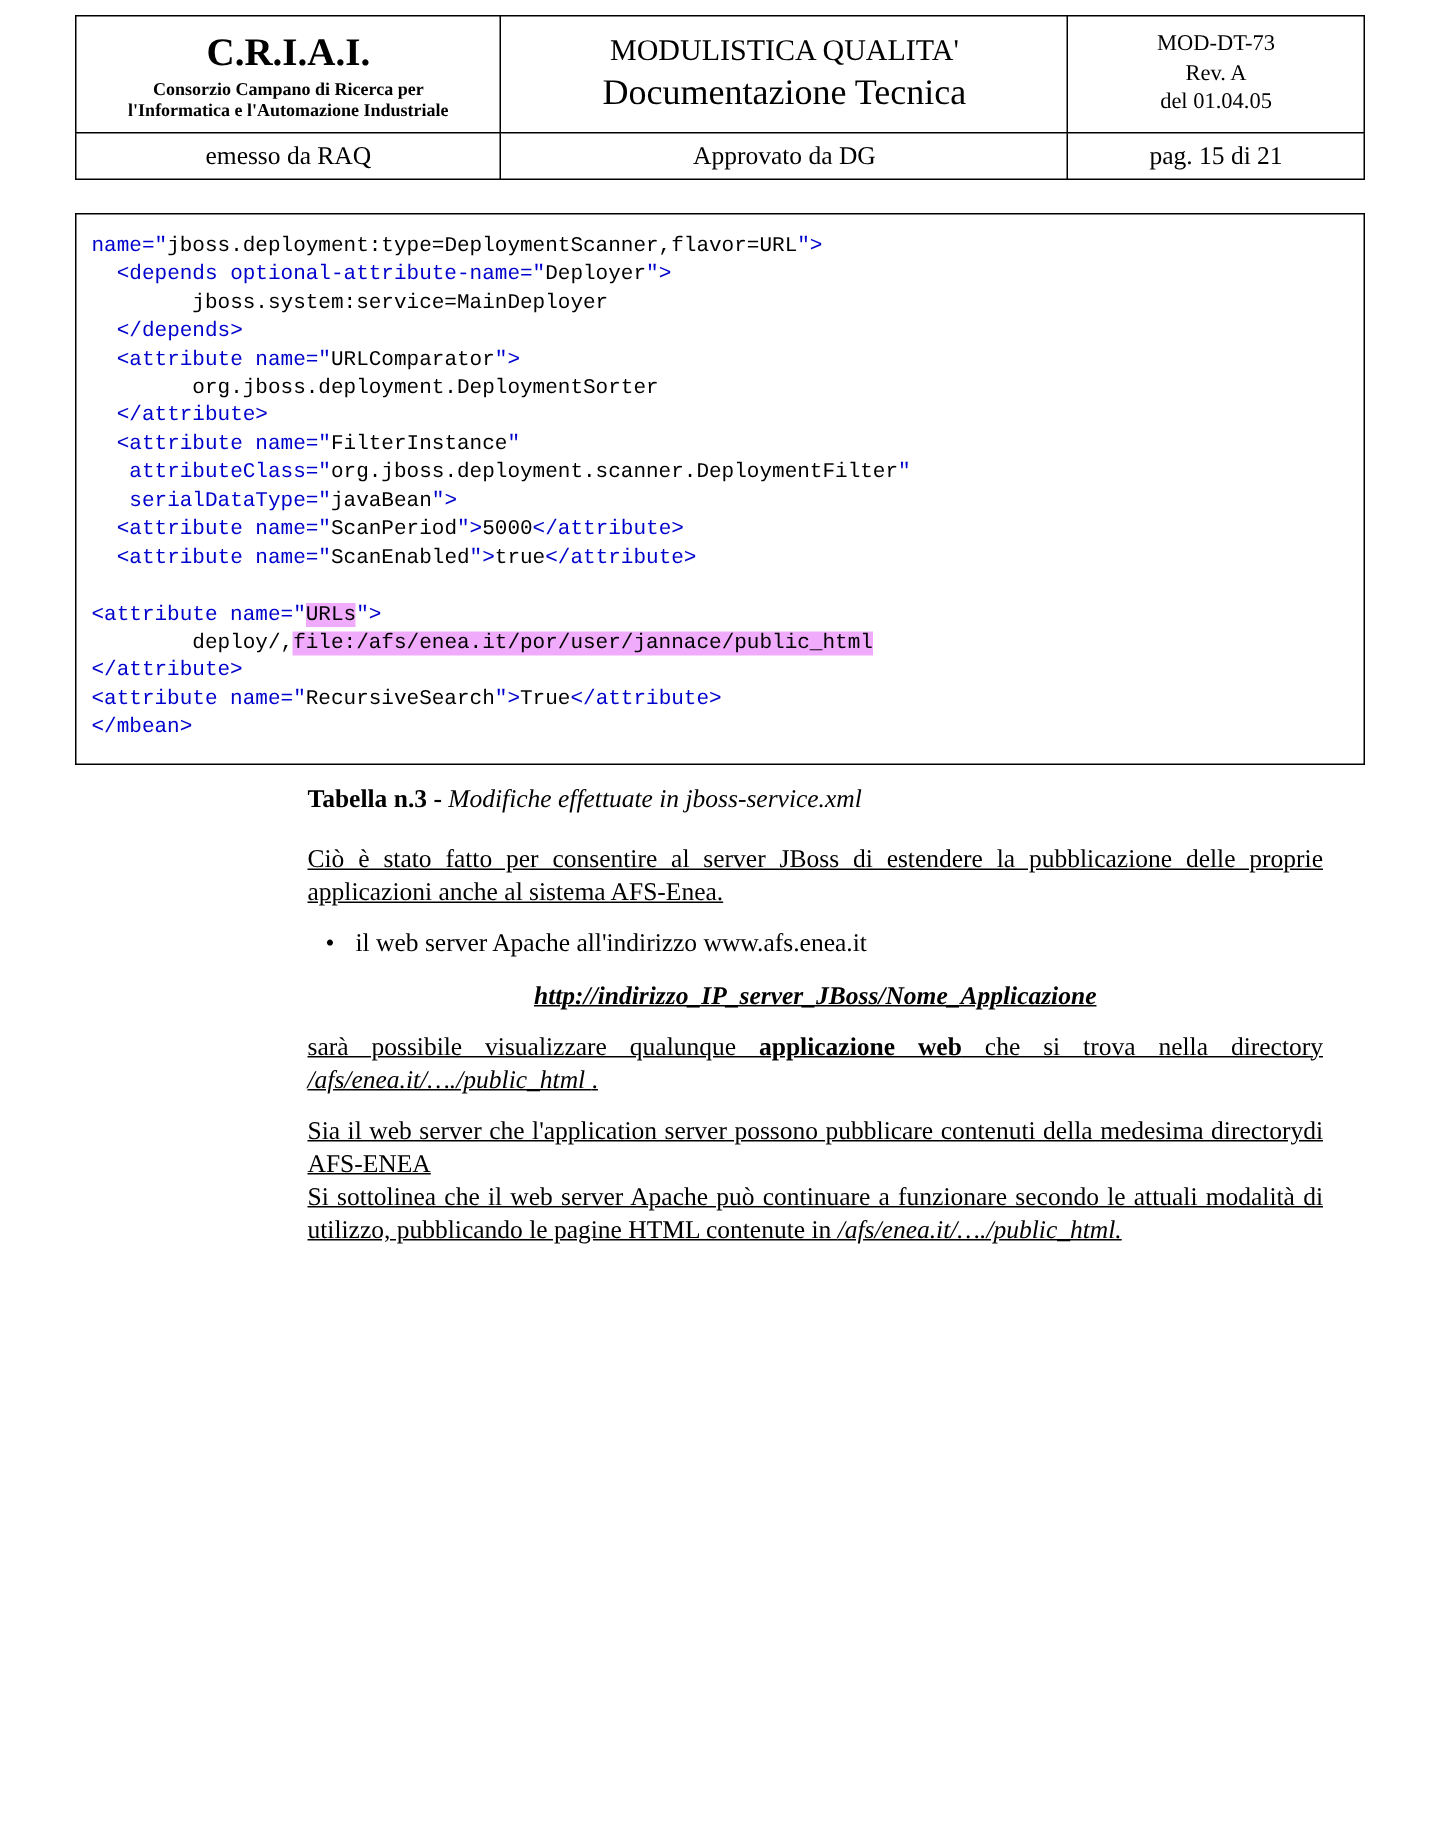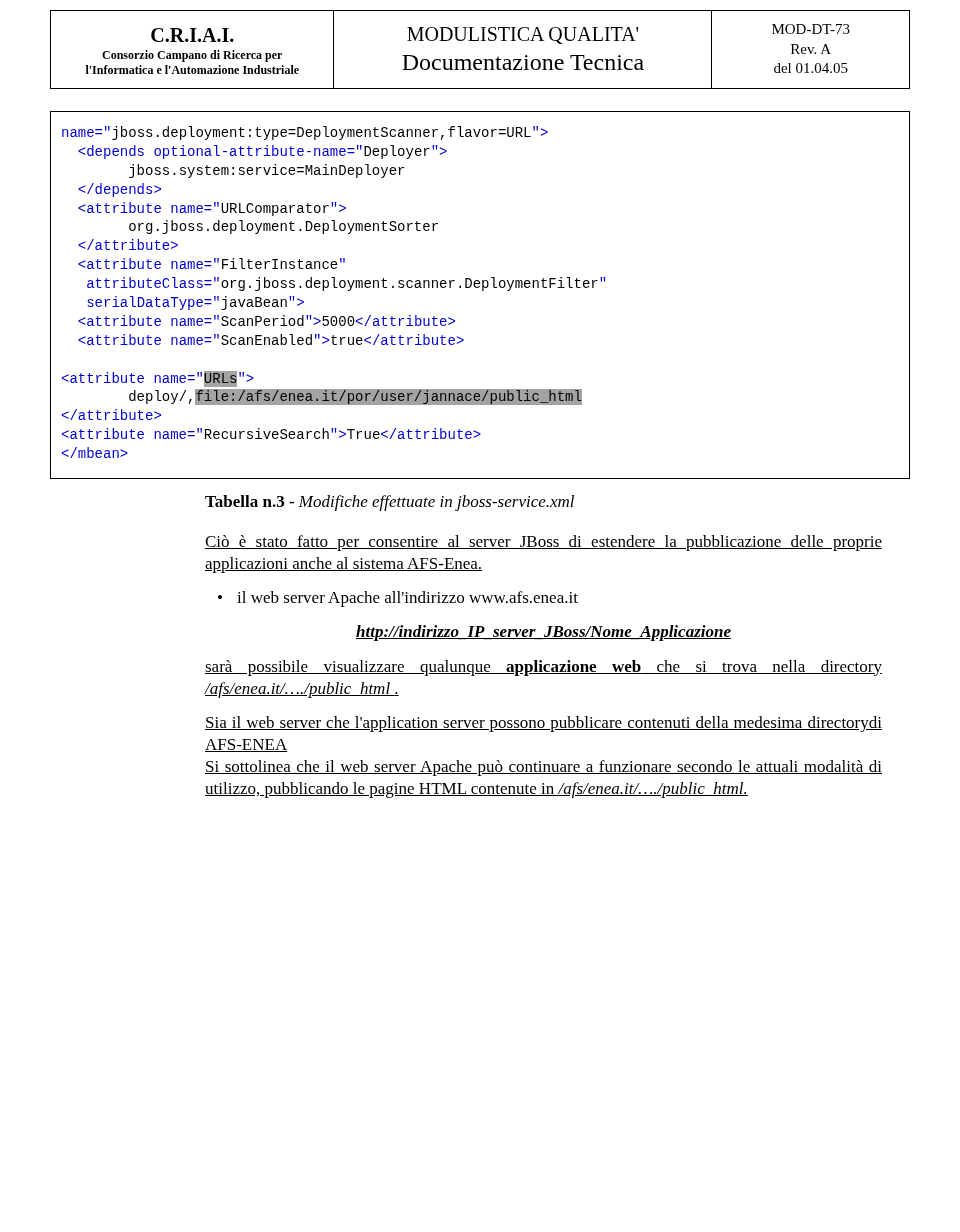--- a/index.html
+++ b/index.html
@@ -22,40 +22,40 @@
     border: 1px solid #000;
     padding: 4px 8px;
     vertical-align: middle;
     text-align: center;
   }
   .row1 td { height: 78px; }
   .row2 td { height: 26px; }
   .col-left { width: 33%; }
   .col-mid { width: 44%; }
   .col-right { width: 23%; }
-  .org-acronym { font-size: 20px; font-weight: bold; }
+  .org-acronym { font-size: 26px; font-weight: bold; }
   .org-sub { font-size: 12px; font-weight: bold; line-height: 1.2; }
   .doc-line1 { font-size: 20px; }
   .doc-line2 { font-size: 24px; font-weight: normal; }
   .meta { font-size: 15px; }
   .issued { font-size: 17px; }
   .approved { font-size: 17px; }
   .page-num { font-size: 17px; }
 
   .code-box {
     border: 1px solid #000;
     padding: 12px 10px 14px 10px;
     margin: 22px 0 12px 0;
     font-family: "Courier New", Courier, monospace;
     font-size: 14px;
     line-height: 1.35;
     white-space: pre-wrap;
   }
   .blue { color: #0000cc; }
-  .hl { background: #a3a3a3; }
+  .hl { background: #f0abfc; }
 
   .caption {
     margin: 2px 0 18px 155px;
     font-size: 17px;
   }
   .caption b { font-weight: bold; }
   .caption i { font-style: italic; }
 
   .body-text {
     margin-left: 155px;
@@ -92,20 +92,25 @@
     <td class="col-mid">
       <div class="doc-line1">MODULISTICA QUALITA'</div>
       <div class="doc-line2">Documentazione Tecnica</div>
     </td>
     <td class="col-right meta">
       <div>MOD-DT-73</div>
       <div>Rev. A</div>
       <div>del 01.04.05</div>
     </td>
   </tr>
+  <tr class="row2">
+    <td class="issued">emesso da RAQ</td>
+    <td class="approved">Approvato da DG</td>
+    <td class="page-num">pag. 15 di 21</td>
+  </tr>
 </tbody>
   </table>
 
 <div class="code-box" id="code-box"><span class="blue">name="</span>jboss.deployment:type=DeploymentScanner,flavor=URL<span class="blue">"&gt;</span>
   <span class="blue">&lt;depends optional-attribute-name="</span>Deployer<span class="blue">"&gt;</span>
         jboss.system:service=MainDeployer
   <span class="blue">&lt;/depends&gt;</span>
   <span class="blue">&lt;attribute name="</span>URLComparator<span class="blue">"&gt;</span>
         org.jboss.deployment.DeploymentSorter
   <span class="blue">&lt;/attribute&gt;</span>

